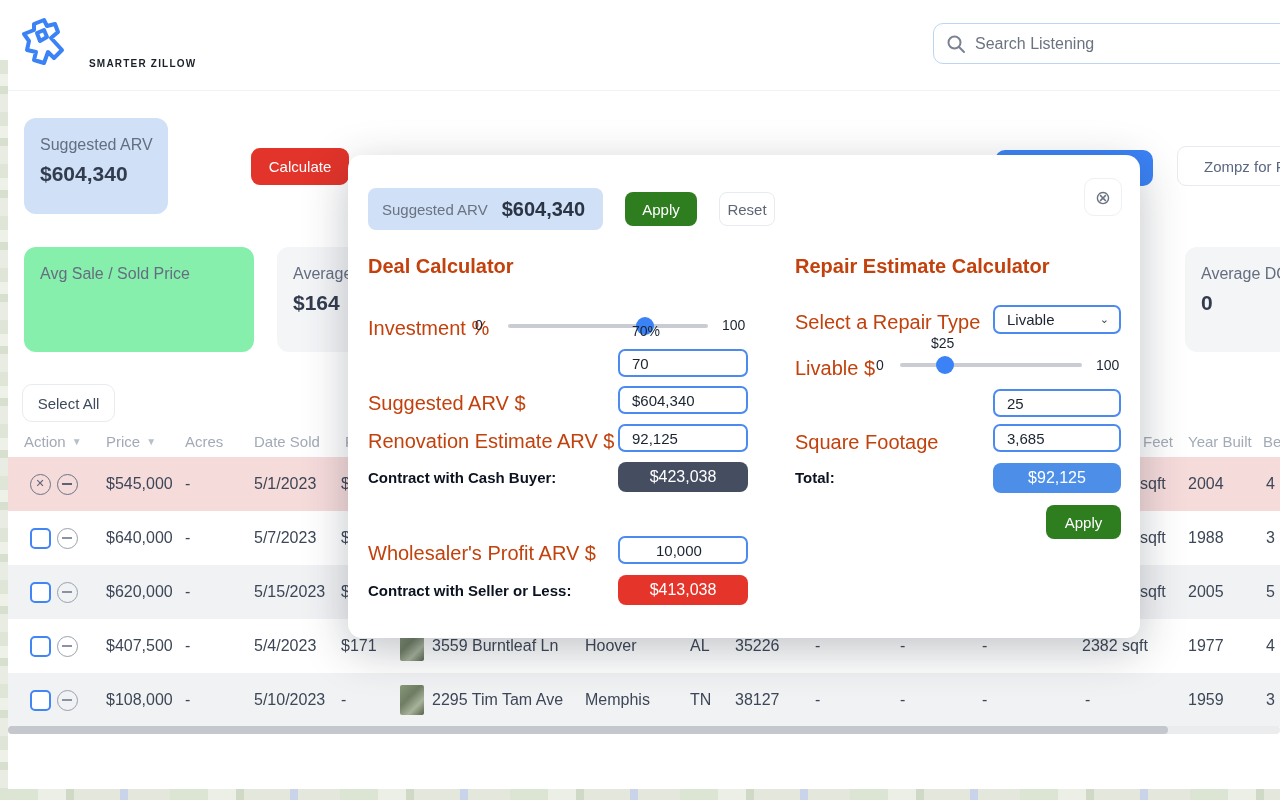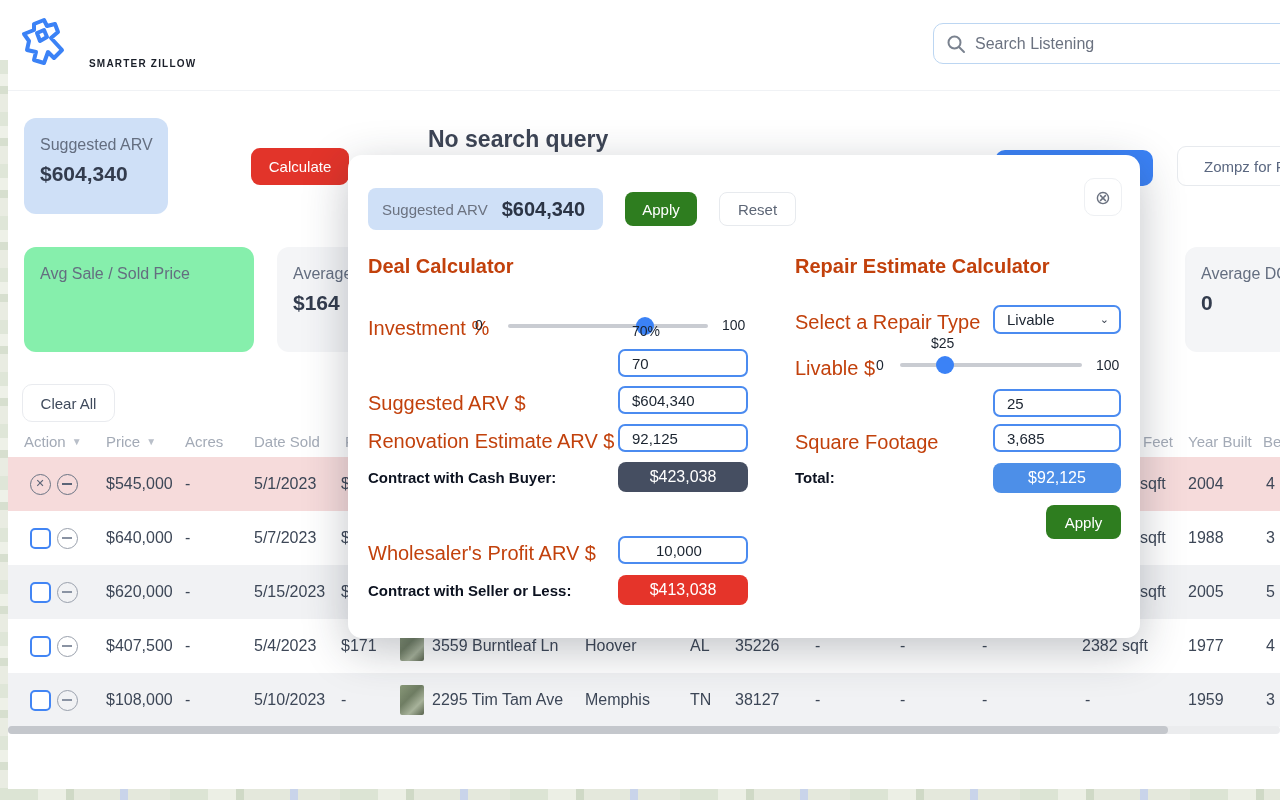--- a/index.html
+++ b/index.html
@@ -120,37 +120,36 @@
       <line x1="13" y1="13" x2="18" y2="18" stroke="#7a828f" stroke-width="2" stroke-linecap="round"></line>
     </svg>
     <input type="text" placeholder="Search Listening" style="">
   </div>
 
   <div class="card card-arv">
     <div class="clabel">Suggested ARV</div>
     <div class="cvalue">$604,340</div>
   </div>
   <div class="btn btn-calculate">Calculate</div>
-  <div class="page-heading">No search query</div>
   <div class="btn-blue-hidden"></div>
   <div class="btn btn-rent">Zompz for Rent</div>
 
   <div class="card card-avg">
     <div class="clabel">Avg Sale / Sold Price</div>
   </div>
   <div class="card card-average">
     <div class="clabel">Average</div>
     <div class="cvalue">$164</div>
   </div>
   <div class="card card-doz">
     <div class="clabel">Average DOZ</div>
     <div class="cvalue">0</div>
   </div>
 
-  <div class="btn btn-clearall">Clear All</div>
+  <div class="btn btn-clearall">Select All</div>
 
   <div class="thead">
     <div class="th h-action">
         <span>Action</span>
         <span class="caret">▼</span>
       </div>
     <div class="th h-price">
         <span>Price</span>
         <span class="caret">▼</span>
       </div>
@@ -289,21 +288,21 @@
   <div class="scrollbar-track">
     <div class="scrollbar-thumb"></div>
   </div>
 
   <div class="modal">
     <div class="m-abs chip">
       <span class="chip-label">Suggested ARV</span>
       <span class="chip-value">$604,340</span>
     </div>
     <div class="m-abs btn btn-apply" style="left:277px;top:37px;width:72px;height:34px;">Apply</div>
-    <div class="m-abs btn btn-reset" style="left:371px;top:37px;width:77px;height:34px;">Reset</div>
+    <div class="m-abs btn btn-reset" style="left:371px;top:37px;width:56px;height:34px;">Reset</div>
     <div class="m-abs btn-close">⊗</div>
 
     <div class="m-abs sec-title" style="left:20px;top:100px;">Deal Calculator</div>
 
     <div class="m-abs lbl" style="left:20px;top:162px;">Investment %</div>
     <div class="m-abs slider-val" style="left:127px;top:162px;">0</div>
     <div class="m-abs slider-track" style="left:160px;top:169px;width:200px;">
       <div class="slider-thumb" style="left:128px;"></div>
     </div>
     <div class="m-abs slider-val" style="left:284px;top:143px;margin-top:25px;">70%</div>

